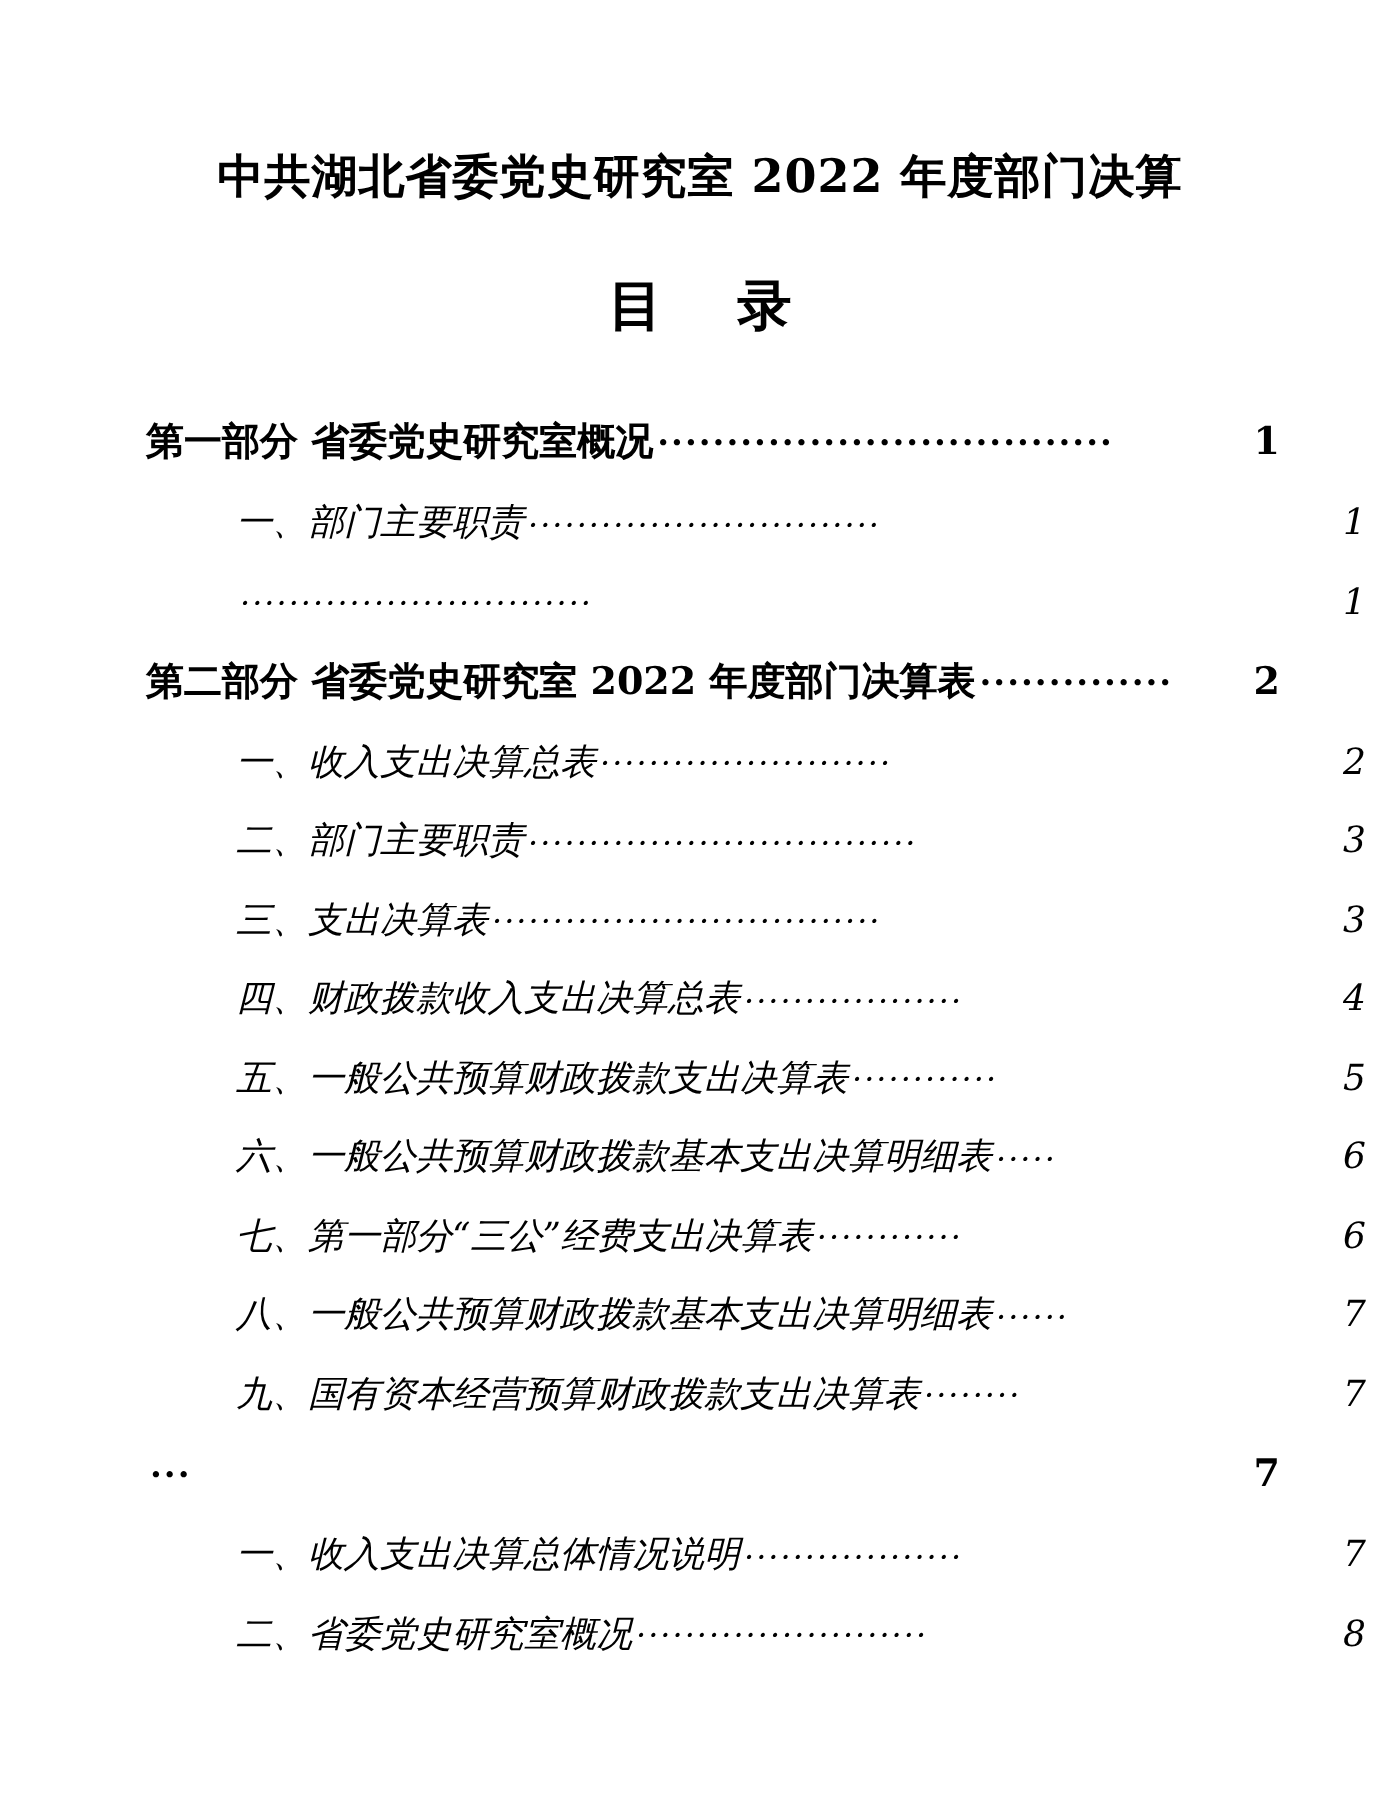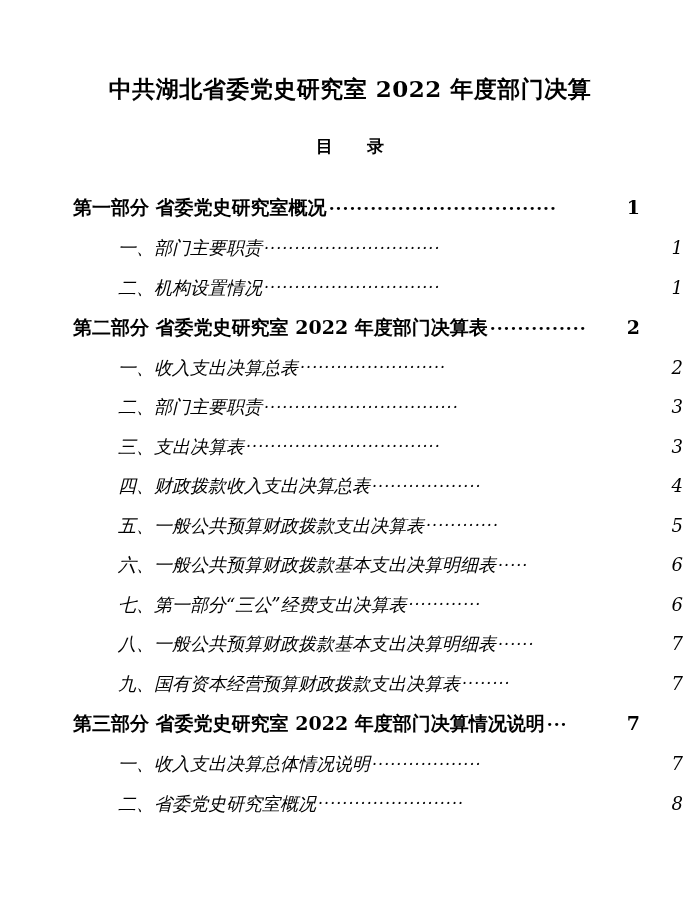--- a/index.html
+++ b/index.html
@@ -25,21 +25,21 @@
     text-align: center;
     font-size: 23px;
     font-weight: bold;
     letter-spacing: 0.5px;
     margin: 10px 0 0 0;
     line-height: 1.5;
     font-family: "DejaVu Serif", "Liberation Serif", serif;
   }
   .toc-heading {
     text-align: center;
-    font-size: 17px;
+    font-size: 27px;
     font-weight: bold;
     letter-spacing: 14px;
     margin: 28px 0 0 0;
     padding-left: 14px;
     line-height: 1.4;
   }
   .toc {
     margin-top: 38px;
     margin-left: 13px;
   }
@@ -109,21 +109,20 @@
       <span class="toc-page">1</span>
     </div>
 
     <div class="toc-row level2">
       <span class="toc-label">一、部门主要职责</span>
       <span class="toc-dots">·····························</span>
       <span class="toc-page">1</span>
     </div>
 
     <div class="toc-row level2">
-      <span class="toc-label">二、机构设置情况</span>
       <span class="toc-dots">·····························</span>
       <span class="toc-page">1</span>
     </div>
 
     <div class="toc-row level1">
       <span class="toc-label">第二部分 省委党史研究室 2022 年度部门决算表</span>
       <span class="toc-dots">··············</span>
       <span class="toc-page">2</span>
     </div>
 
@@ -175,21 +174,20 @@
       <span class="toc-page">7</span>
     </div>
 
     <div class="toc-row level2">
       <span class="toc-label">九、国有资本经营预算财政拨款支出决算表</span>
       <span class="toc-dots">········</span>
       <span class="toc-page">7</span>
     </div>
 
     <div class="toc-row level1">
-      <span class="toc-label">第三部分  省委党史研究室 2022 年度部门决算情况说明</span>
       <span class="toc-dots">···</span>
       <span class="toc-page">7</span>
     </div>
 
     <div class="toc-row level2">
       <span class="toc-label">一、收入支出决算总体情况说明</span>
       <span class="toc-dots">··················</span>
       <span class="toc-page">7</span>
     </div>
 

